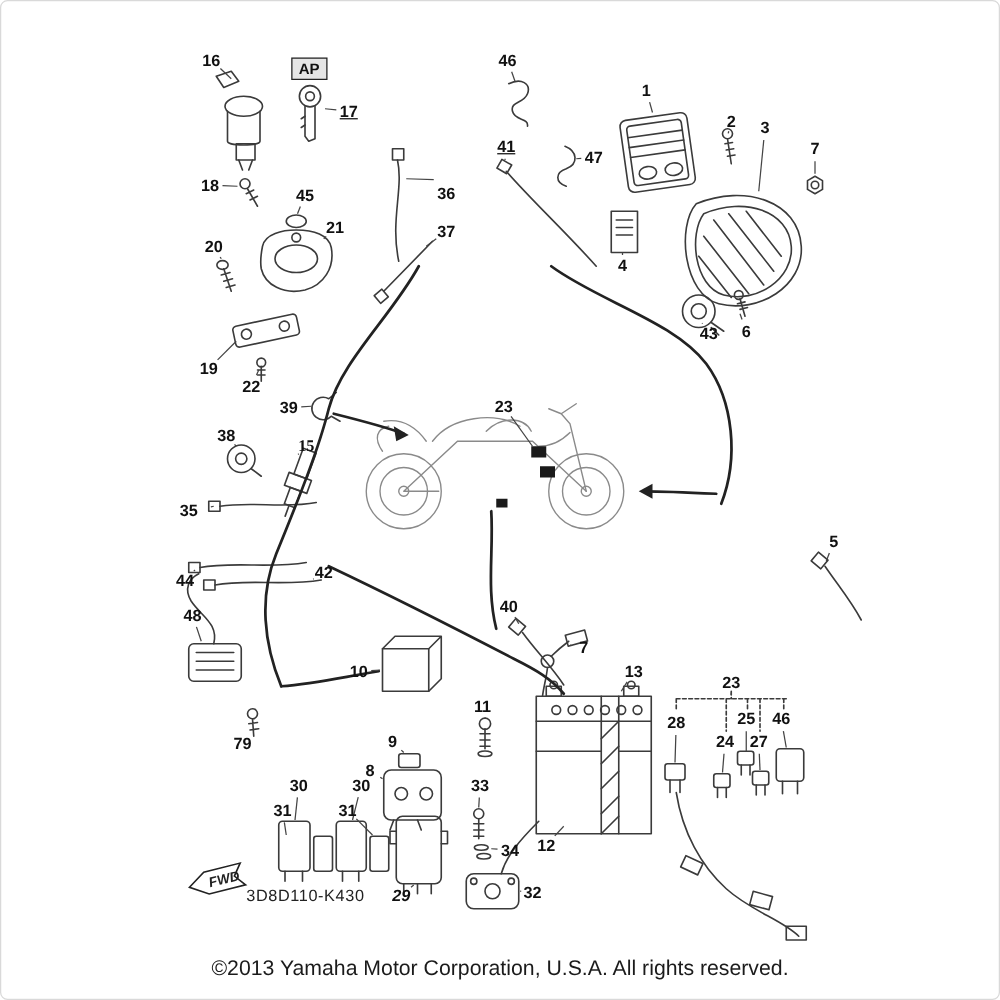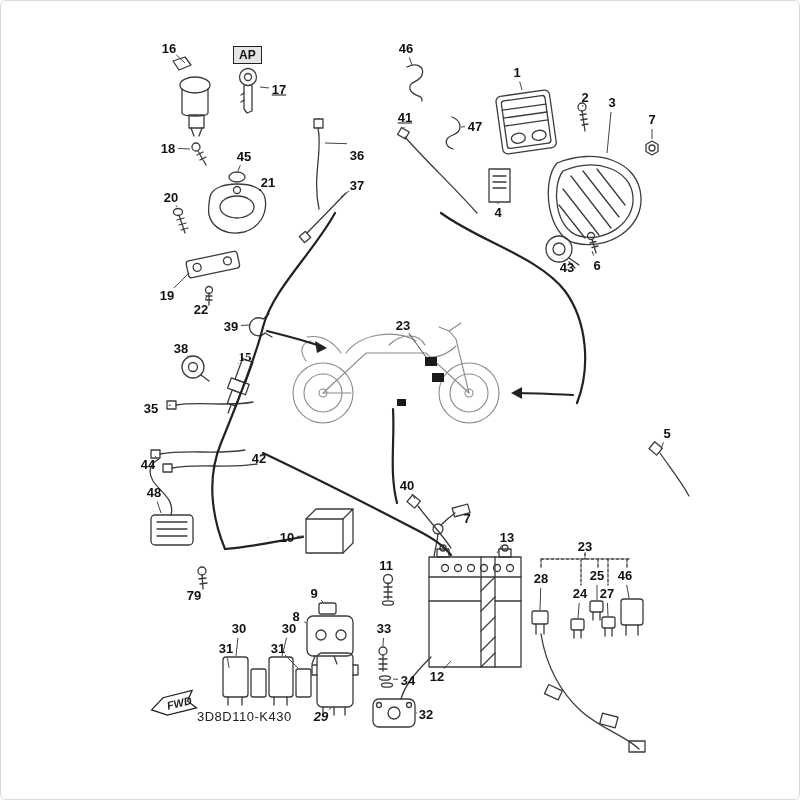--- a/index.html
+++ b/index.html
@@ -424,13 +424,14 @@
       <div class="callout" style="left: 225px; top: 647px;">31</div>
       <div class="callout" style="left: 277px; top: 647px;">31</div>
       <div class="callout" style="left: 436px; top: 675px;">12</div>
       <div class="callout" style="left: 407px; top: 679px;">34</div>
       <div class="callout" style="left: 320px; top: 715px; font-style: italic;">29</div>
       <div class="callout" style="left: 425px; top: 713px;">32</div>
     </div>
 
   <div class="ap-box">AP</div>
   <div class="code">3D8D110-K430</div>
+  <div class="copyright">©2013 Yamaha Motor Corporation, U.S.A. All rights reserved.</div>
 </div>
 
 </body></html>

